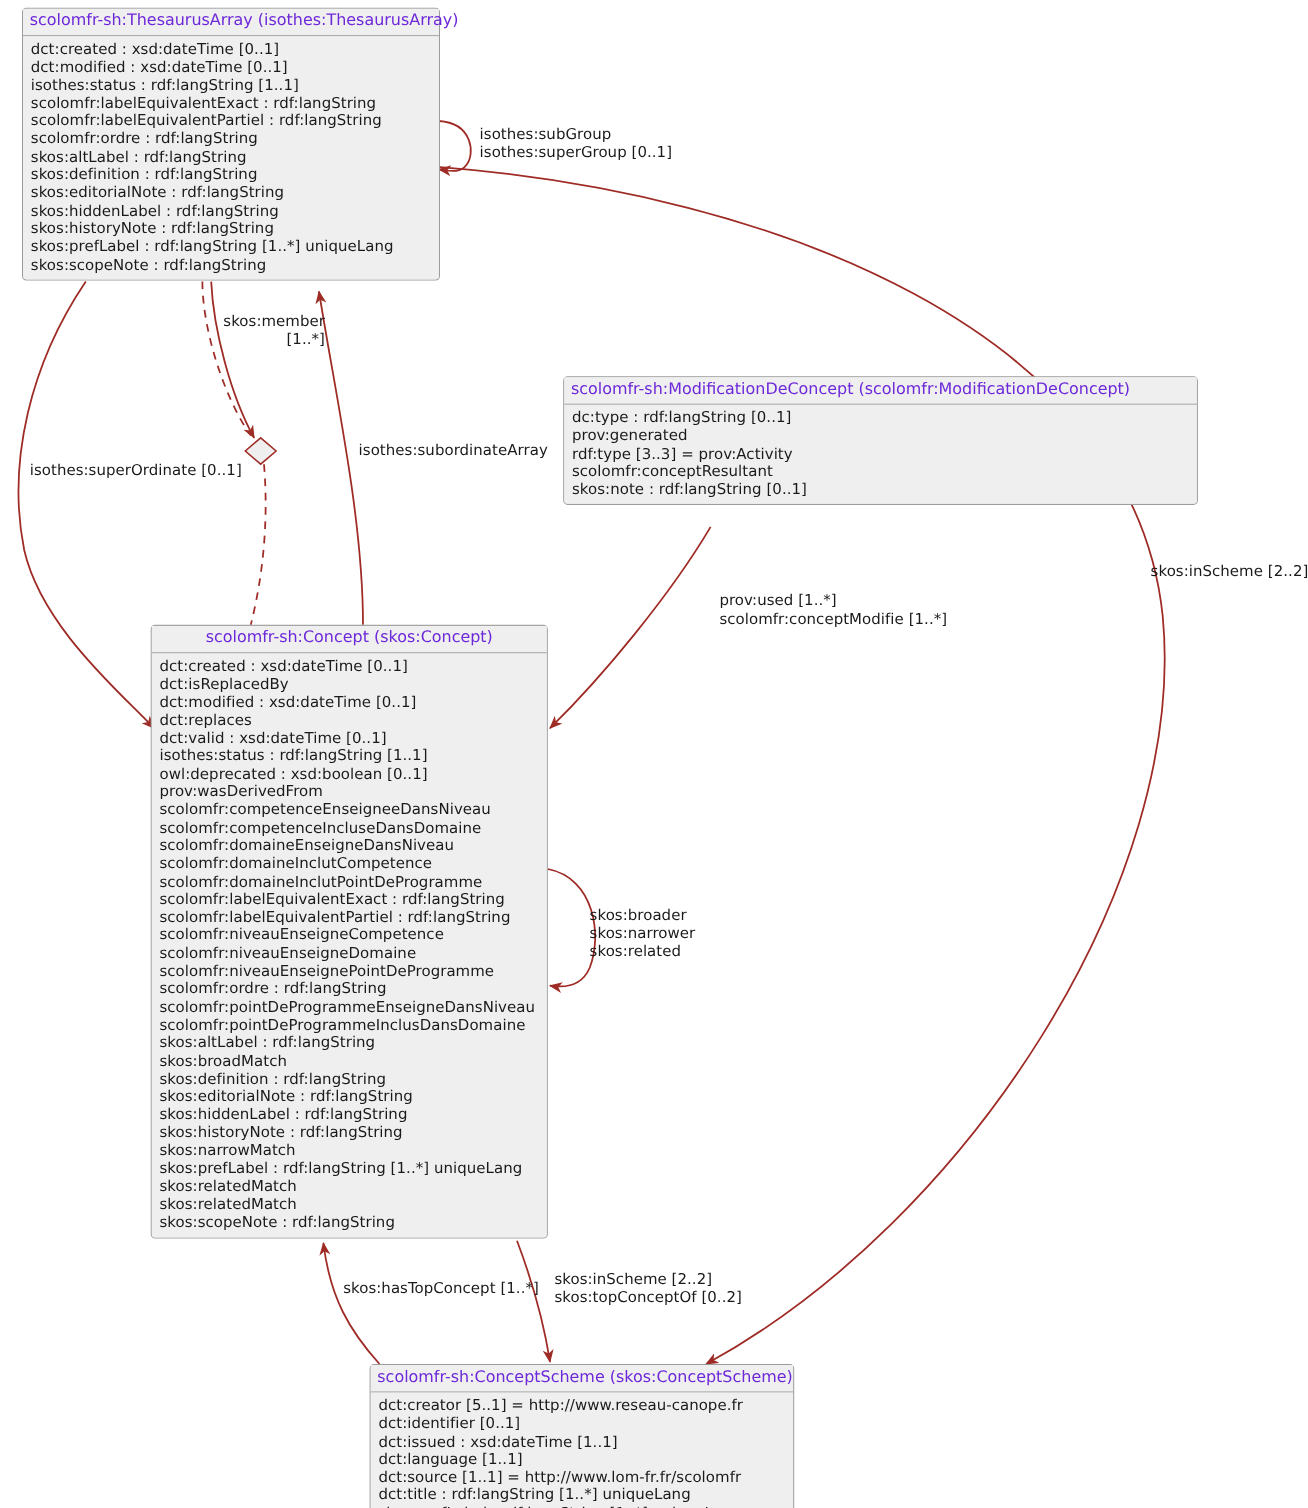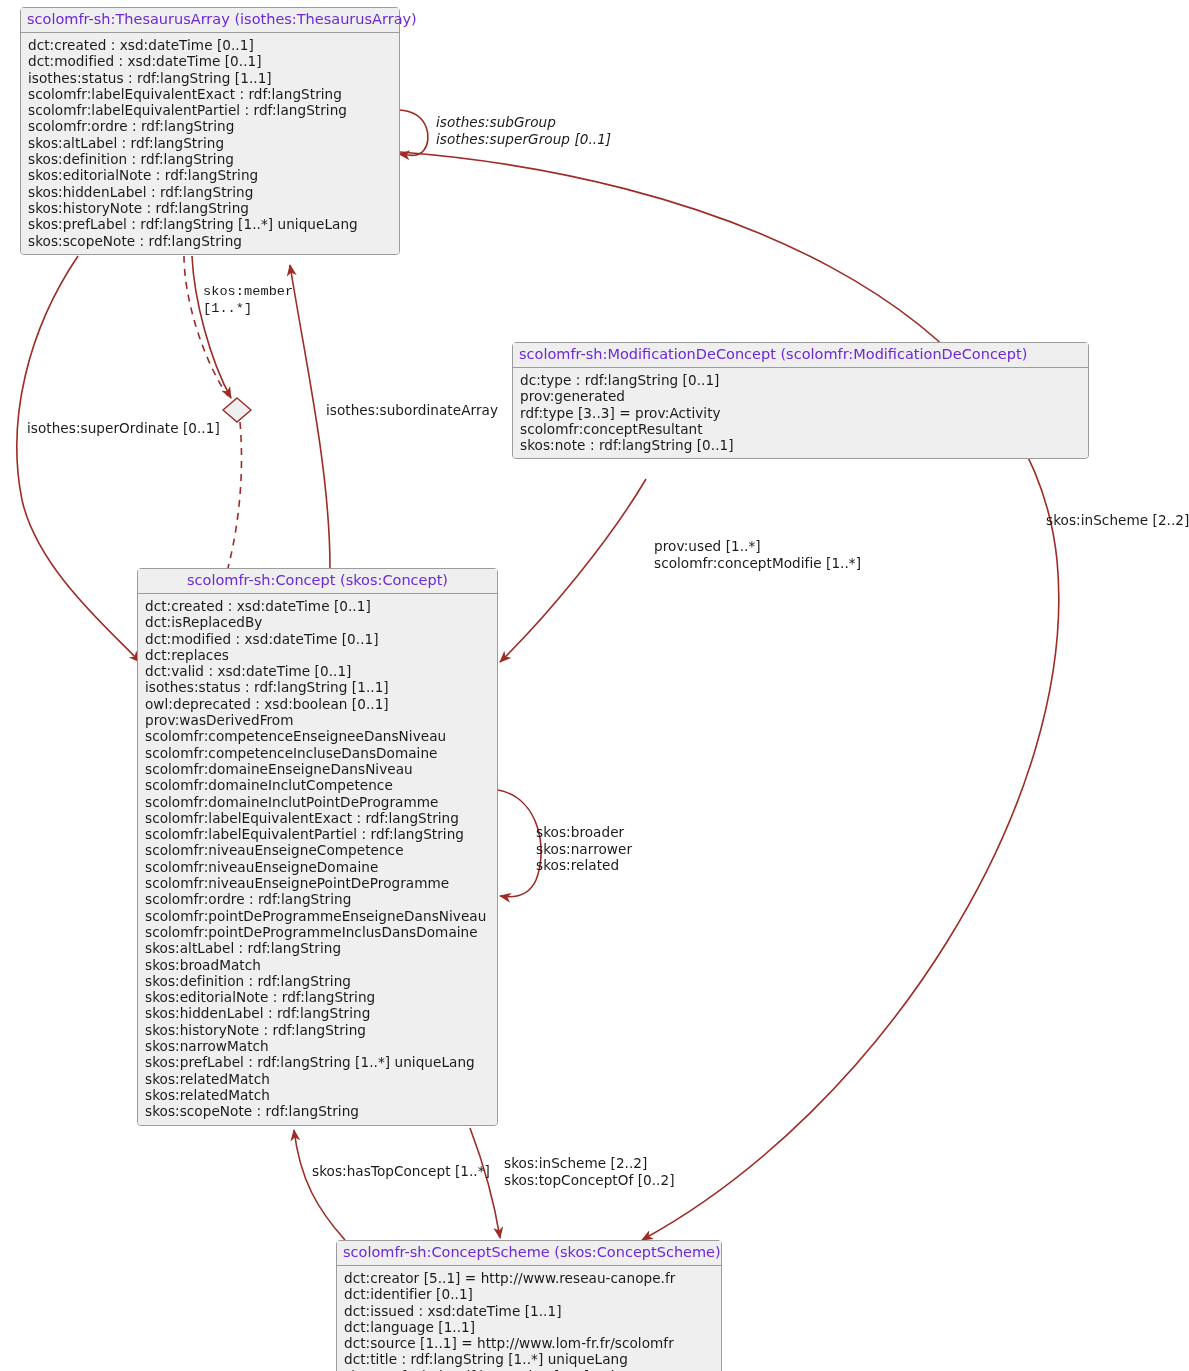--- a/index.html
+++ b/index.html
@@ -57,21 +57,21 @@
     letter-spacing: 0.05px;
   }
   .edge-label {
     position: absolute;
     font-size: 13.6px;
     color: #1a1a1a;
     line-height: 16.5px;
     white-space: nowrap;
     letter-spacing: 0.05px;
   }
-  .edge-label.center { text-align: left; font-family: Liberation Mono, monospace; }
+  .edge-label.center { text-align: right; }
 </style>
 </head>
 <body>
 
 <div id="canvas">
 
   <svg class="edges" viewBox="0 0 1189 1371">
     <defs>
       <marker id="arrowOpen" markerWidth="14" markerHeight="14" refX="11" refY="5" orient="auto" markerUnits="userSpaceOnUse">
         <path d="M0,0 L12,5 L0,10 L3.4,5 Z" fill="#9e2b25"></path>
@@ -196,21 +196,21 @@
       <div class="uml-attr">dct:creator  [5..1] = http://www.reseau-canope.fr</div>
       <div class="uml-attr">dct:identifier  [0..1]</div>
       <div class="uml-attr">dct:issued  : xsd:dateTime  [1..1]</div>
       <div class="uml-attr">dct:language  [1..1]</div>
       <div class="uml-attr">dct:source  [1..1] = http://www.lom-fr.fr/scolomfr</div>
       <div class="uml-attr">dct:title  : rdf:langString  [1..*] uniqueLang</div>
       <div class="uml-attr">skos:prefLabel  : rdf:langString  [1..*] uniqueLang</div>
     </div>
   </div>
 
-  <div class="edge-label" style="left:436px; top:114px;font-style:italic;">
+  <div class="edge-label" style="left:436px; top:114px;">
     <div>isothes:subGroup</div>
     <div>isothes:superGroup [0..1]</div>
   </div>
 
   <div class="edge-label center" style="left:203px; top:284px;">
     <div>skos:member</div>
     <div>[1..*]</div>
   </div>
 
   <div class="edge-label" style="left:27px; top:420px;">isothes:superOrdinate [0..1]</div>

